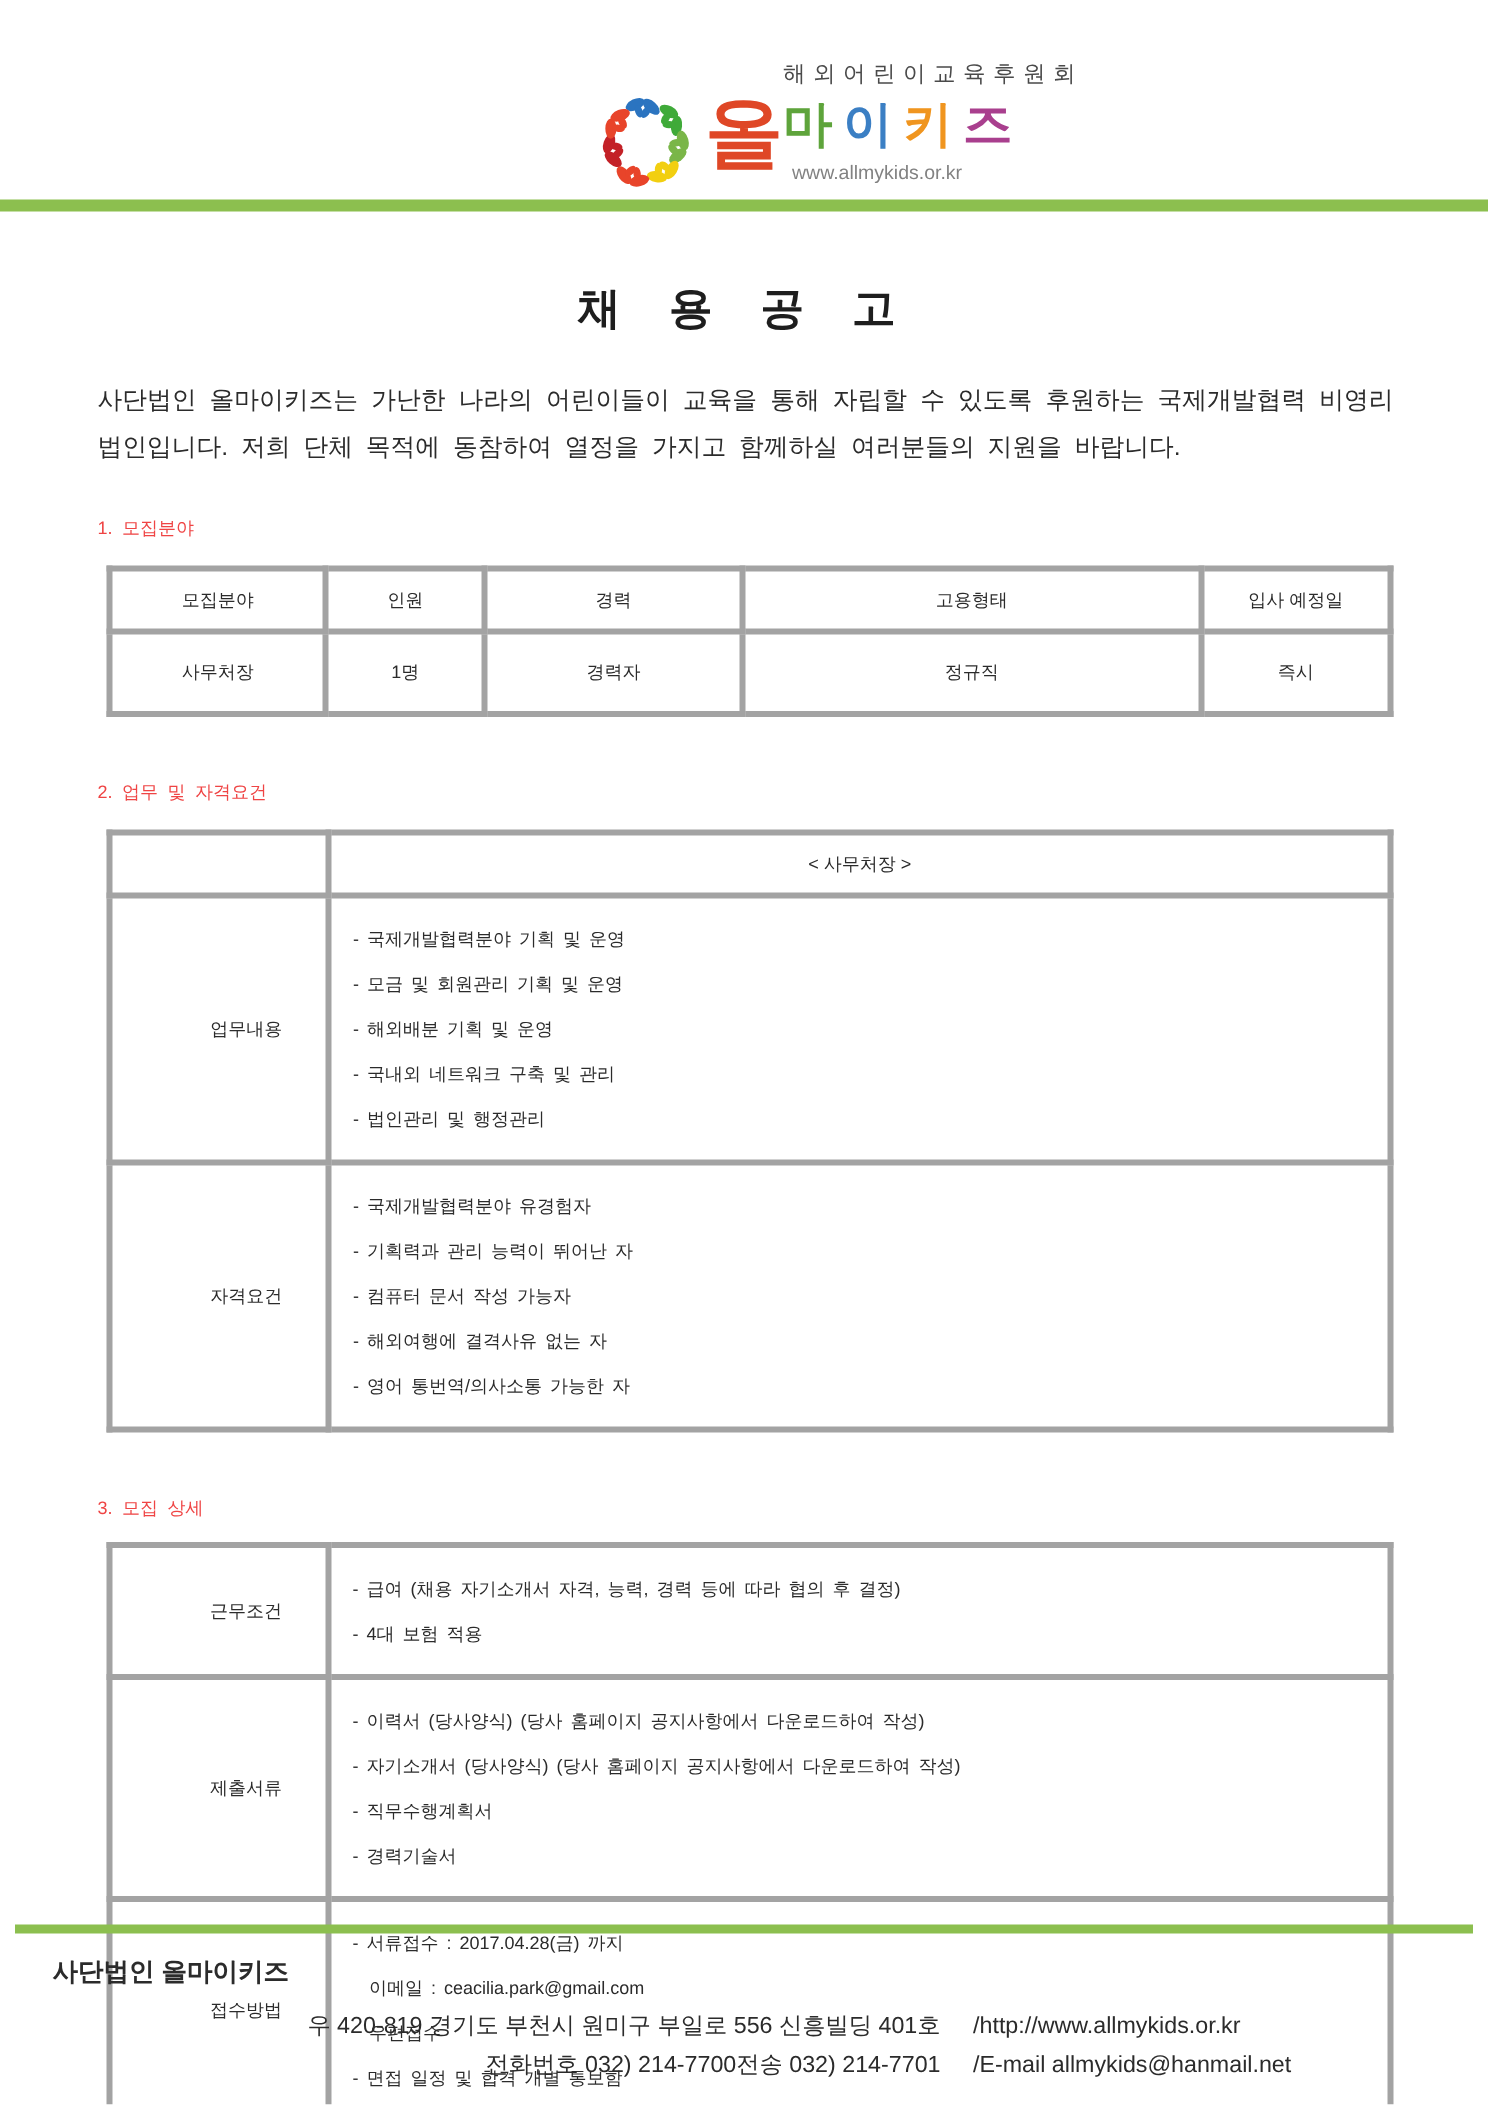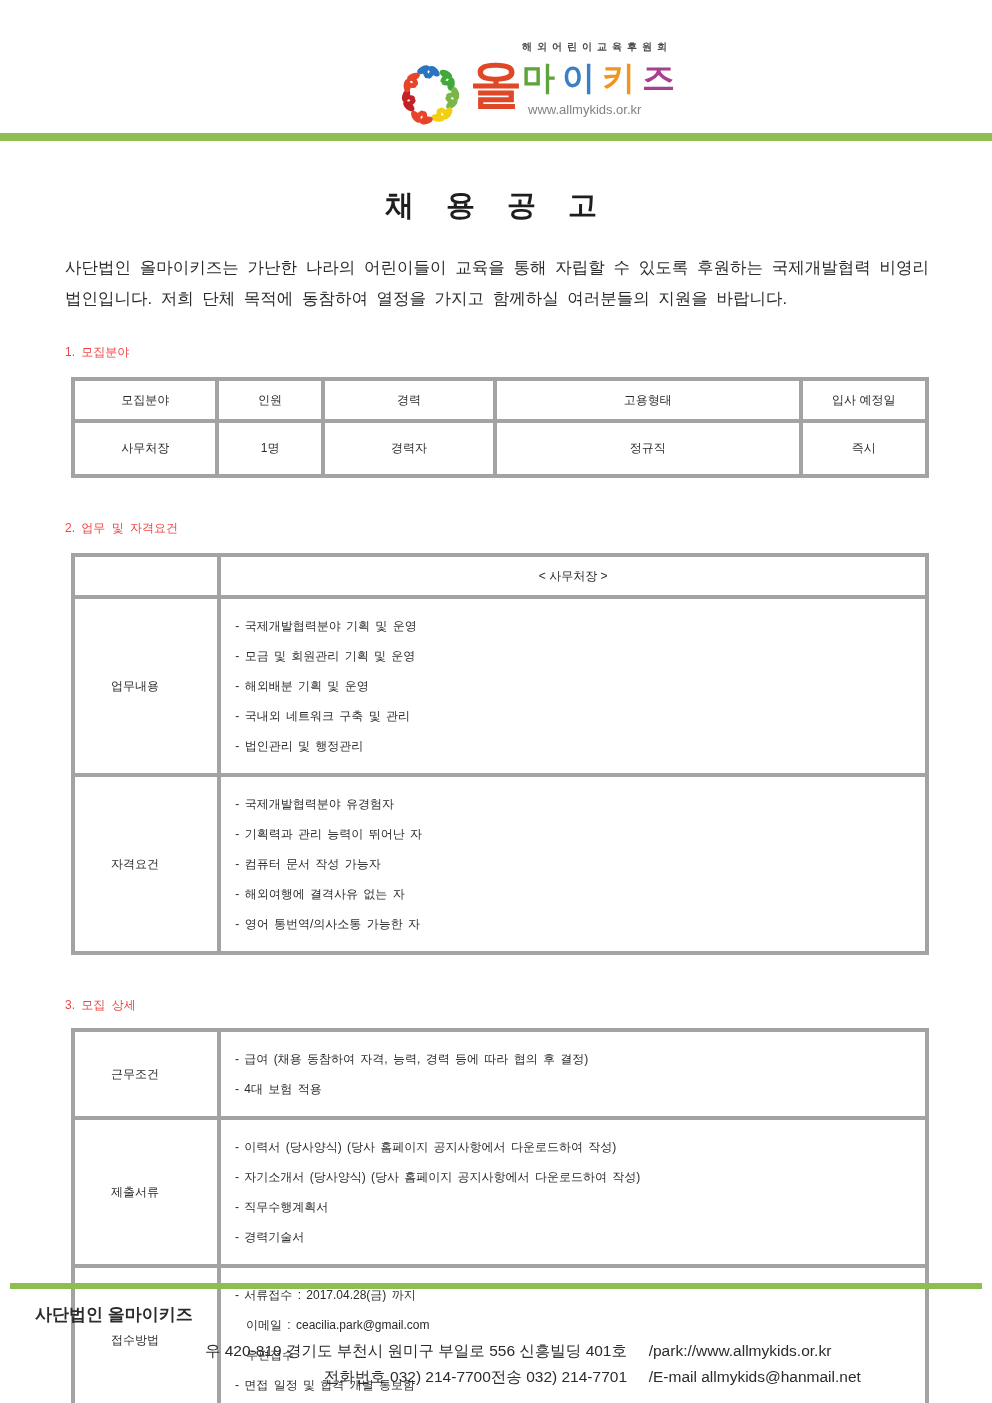--- a/index.html
+++ b/index.html
@@ -8,40 +8,40 @@
     width:992px; height:1403px; margin:0 auto; background:#ffffff;
     font-family:"Liberation Sans","DejaVu Sans",sans-serif;
     color:#2b2b2b; position:relative; overflow:hidden;
   }
 
   
   .header { height:133px; position:relative; }
   .logo-block { position:absolute; left:398px; top:40px; display:flex; align-items:flex-start; }
   .flower { width:66px; height:72px; margin-top:18px; }
   .brand-area { margin-left:6px; }
-  .org-line { font-size:10px; letter-spacing:5px; color:#4a4a4a; font-weight:bold; margin-left:52px; white-space:nowrap; }
+  .org-line { font-size:15px; letter-spacing:5px; color:#4a4a4a; font-weight:normal; margin-left:52px; white-space:nowrap; }
   .brand-top { display:flex; align-items:flex-start; margin-top:4px; }
   .brand-big { font-size:52px; line-height:52px; font-weight:bold; }
   .brand-small { font-size:33px; line-height:36px; font-weight:bold; letter-spacing:7px; margin-top:2px; }
   .brand-url { font-size:13px; color:#828282; margin-left:58px; margin-top:-8px; white-space:nowrap; }
   .green-bar { height:8px; width:100%; background:#8cbf4f; }
 
   
   .content { padding:0 63px 0 65px; }
   .doc-title { text-align:center; font-size:29px; font-weight:bold; letter-spacing:12px; margin-top:45px; color:#1e1e1e; }
   .intro { margin-top:26px; font-size:16.5px; line-height:31px; text-align:justify; word-spacing:4px; color:#2b2b2b; }
   .sec-heading { font-size:12px; margin-top:30px; color:#ef4444; word-spacing:3px; }
   .sec-heading.gap-lg { margin-top:42px; }
 
   table { border-collapse:collapse; table-layout:fixed; margin-left:6px; margin-top:16px; }
   td { border:4px solid #a3a3a3; font-size:12px; color:#2b2b2b; vertical-align:middle; }
   .t-center { text-align:center; }
   .th-row td { height:42px; }
   .row-tall td { height:55px; }
-  .label-cell { text-align:left;padding-left:36px; }
+  .label-cell { text-align:center;padding-left:36px; }
   .content-cell { padding:12px 10px 12px 14px; }
   .cell-line { line-height:30px; white-space:nowrap; word-spacing:2px; }
   .cell-line.cont { padding-left:11px; }
 
   
   .footer { position:absolute; left:0; right:0; top:1283px; }
   .footer-line { height:6px; background:#8cbf4f; margin:0 10px; }
   .footer-org { font-size:17px; font-weight:bold; margin:14px 0 0 35px; }
   .footer-info { margin:12px 0 0 65px; font-size:15.5px; line-height:26px;text-align:right; }
   .f-row { display:flex; }
@@ -159,21 +159,21 @@
     <div class="sec-heading gap-lg">3. 모집 상세</div>
     <table style="margin-top:14px">
       <colgroup>
           <col style="width:147px">
           <col style="width:711px">
         </colgroup>
       <tbody>
           <tr style="height:73px">
         <td class="label-cell">근무조건</td>
         <td class="content-cell">
-          <div class="cell-line">- 급여 (채용 동참하여 자격, 능력, 경력 등에 따라 협의 후 결정)</div>
+          <div class="cell-line">- 급여 (채용 자기소개서 자격, 능력, 경력 등에 따라 협의 후 결정)</div>
           <div class="cell-line">- 4대 보험 적용</div>
         </td>
       </tr>
       <tr style="height:122px">
         <td class="label-cell">제출서류</td>
         <td class="content-cell">
           <div class="cell-line">- 이력서 (당사양식) (당사 홈페이지 공지사항에서 다운로드하여 작성)</div>
           <div class="cell-line">- 자기소개서 (당사양식) (당사 홈페이지 공지사항에서 다운로드하여 작성)</div>
           <div class="cell-line">- 직무수행계획서</div>
           <div class="cell-line">- 경력기술서</div>
@@ -192,21 +192,21 @@
       </table>
 
   </div>
 
   <div class="footer">
     <div class="footer-line"></div>
     <div class="footer-org">사단법인 올마이키즈</div>
     <div class="footer-info">
       <div class="f-row">
         <span class="f-left">우 420-819 경기도 부천시 원미구 부일로 556   신흥빌딩 401호</span>
-        <span class="f-right"><span class="f-sep">/</span><span>park://www.allmykids.or.kr</span></span>
+        <span class="f-right"><span class="f-sep">/</span><span>http://www.allmykids.or.kr</span></span>
       </div>
       <div class="f-row">
         <span class="f-left"><span class="f-phone">전화번호 032) 214-7700</span><span>전송 032) 214-7701</span></span>
         <span class="f-right"><span class="f-sep">/</span><span>E-mail allmykids@hanmail.net</span></span>
       </div>
     </div>
   </div>
 
 </div>
 

